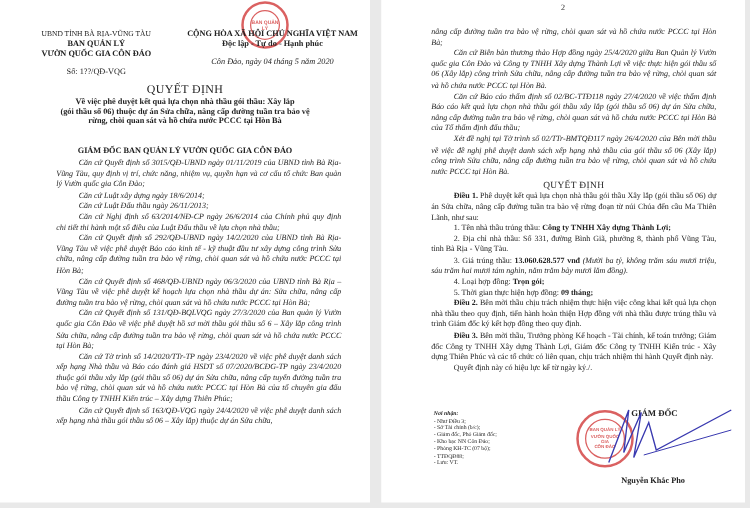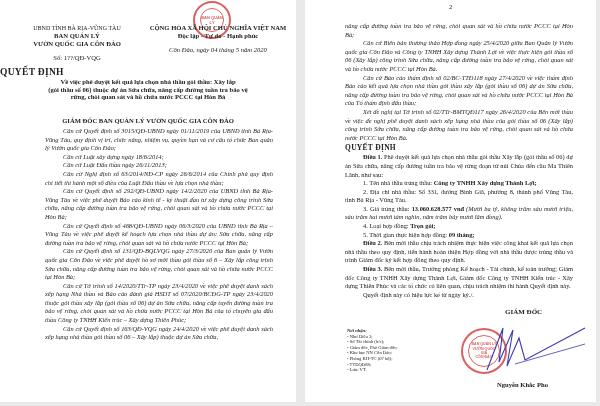--- a/index.html
+++ b/index.html
@@ -5,21 +5,21 @@
   html,body{margin:0;padding:0;}
   body{width:600px;height:406px;background:#e9e9e9;position:relative;overflow:hidden;font-family:"Liberation Serif","DejaVu Serif",serif;color:#222;}
   .page{position:absolute;top:0;background:#fff;box-sizing:border-box;overflow:hidden;}
   #p1{left:0;width:296px;height:402px;}
   #p2{left:305px;width:291px;height:402px;}
   .abs{position:absolute;}
   .hdr{font-size:6.6px;line-height:8px;text-align:center;}
   .b{font-weight:bold;}
   .i{font-style:italic;}
   .c{text-align:center;}
-  .title{font-size:9.5px;font-weight:bold;text-align:left;letter-spacing:0.3px;}
+  .title{font-size:9.5px;font-weight:normal;text-align:center;letter-spacing:0.3px;}
   .sub{font-size:6.6px;font-weight:bold;text-align:center;line-height:7.6px;}
   .para{font-size:6.4px;line-height:8.6px;text-align:justify;font-style:italic;}
   .para.n{font-style:normal;}
   .para .ind{display:inline-block;width:18px;}
   .small{font-size:4.6px;line-height:5.6px;}
   .stamp{border-radius:50%;border:2px solid #d23a3a;color:#d23a3a;box-sizing:border-box;display:flex;align-items:center;justify-content:center;text-align:center;font-family:"Liberation Sans",sans-serif;font-weight:bold;opacity:0.8;}
   .stamp .inner{border:1px solid #d23a3a;border-radius:50%;display:flex;align-items:center;justify-content:center;flex-direction:column;}
 </style>
 </head>
 <body>
@@ -93,21 +93,21 @@
     <div class="b i">Nơi nhận:</div>
     <div>- Như Điều 3;</div>
     <div>- Sở Tài chính (b/c);</div>
     <div>- Giám đốc, Phó Giám đốc;</div>
     <div>- Kho bạc NN Côn Đảo;</div>
     <div>- Phòng KH-TC (07 bộ);</div>
     <div>- TTĐQĐ88;</div>
     <div>- Lưu: VT.</div>
   </div>
 
-  <div class="abs b" style="left:200px;top:308px;font-size:7px;font-family:Liberation Serif, serif;">GIÁM ĐỐC</div>
+  <div class="abs b" style="left:200px;top:327px;font-size:7px;font-family:Liberation Serif, serif;">GIÁM ĐỐC</div>
 
   <div class="abs stamp" style="left:156px;top:328px;width:46px;height:46px;font-size:3.6px;line-height:4.4px;">
     <div class="inner" style="width:30px;height:30px;">
       <span>BAN QUẢN LÝ</span>
       <span>VƯỜN QUỐC GIA</span>
       <span>CÔN ĐẢO</span>
     </div>
   </div>
 
   <svg class="abs" style="left:180px;top:320px;" width="105" height="55" viewBox="0 0 105 55">

